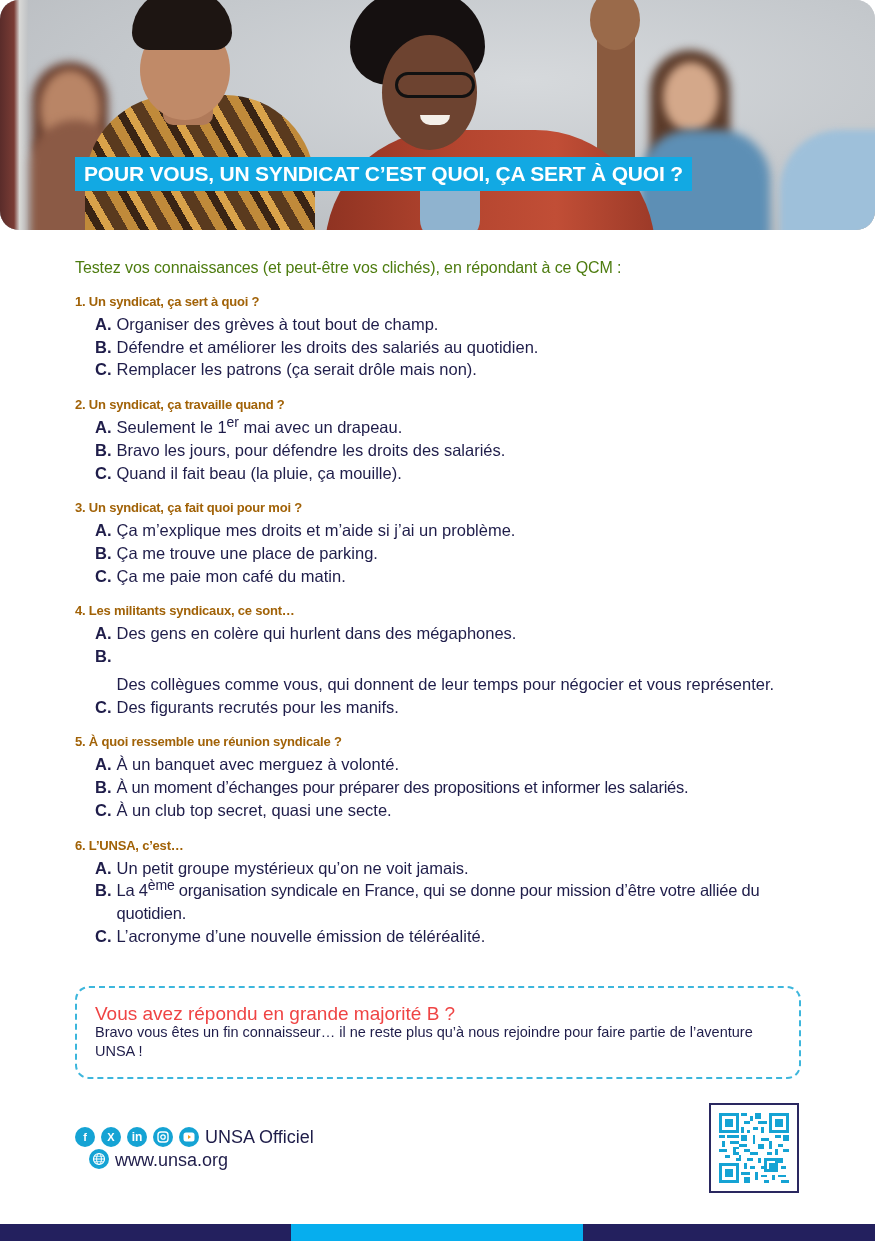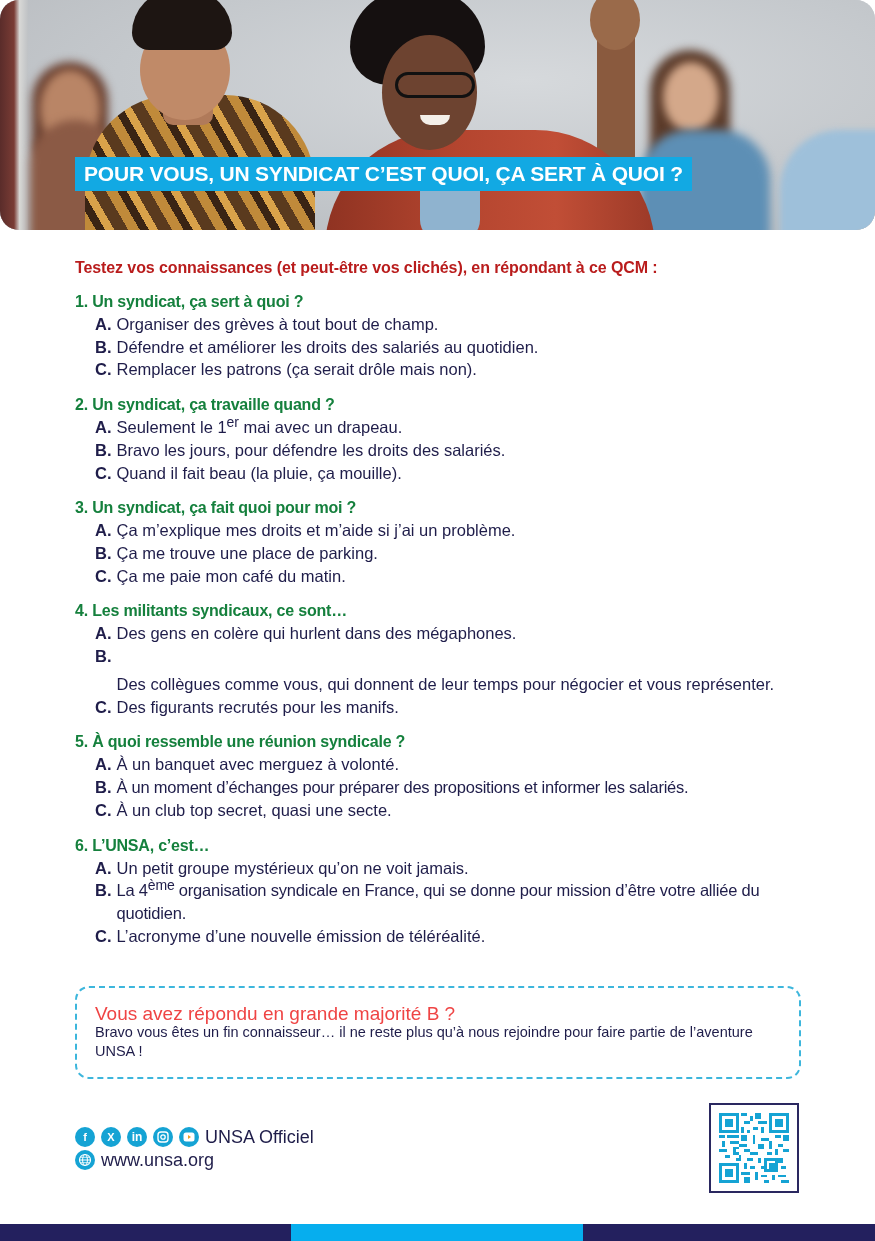--- a/index.html
+++ b/index.html
@@ -48,24 +48,24 @@
     position: absolute; left: 75px; top: 157px; height: 34px; padding: 0 9px;
     background: #12a9e3; display: flex; align-items: center;
   }
   .hero-banner span {
     color: #ffffff; font-family: "Liberation Sans", sans-serif; font-weight: 700;
     font-size: 21px; letter-spacing: -0.2px; white-space: nowrap;
   }
 
   
   .content { position: absolute; left: 75px; top: 258px; width: 725px; }
-  .intro { font-weight: 700; font-size: 16px; color: #b91c1c; line-height: 20px; letter-spacing: -0.1px; }
+  .intro { font-weight: 400; font-size: 16px; color: #4d7c0f; line-height: 20px; letter-spacing: -0.1px; }
   .question { margin-top: 13px; }
   .question:first-of-type { margin-top: 12px; }
-  .q-title { color: #15803d; font-weight: 700; font-size: 16px; line-height: 22px; letter-spacing: -0.2px; }
+  .q-title { color: #a16207; font-weight: 700; font-size: 13px; line-height: 22px; letter-spacing: -0.2px; }
   .answers { padding-left: 20px; }
   .answer { display: flex; font-size: 16.5px; line-height: 22.7px; color: #1f1d4a; }
   .answer .letter { font-weight: 700; margin-right: 5px; white-space: nowrap; }
   .answer .text { flex: 1; }
   .answer.justify .text { text-align: justify; margin-top: 28px; }
   .answer sup { font-size: 14px; vertical-align: top; line-height: 12px; }
 
   
   .result-box {
     position: absolute; left: 75px; top: 986px; width: 726px; height: 93px;
@@ -75,21 +75,21 @@
   .result-text { font-size: 14.5px; color: #1f1d4a; line-height: 19px; }
 
   
   .social { position: absolute; left: 75px; top: 1126px; display: flex; align-items: center; height: 22px; }
   .social .icon {
     width: 20px; height: 20px; border-radius: 50%; background: #15a3d4; margin-right: 6px;
     display: flex; align-items: center; justify-content: center; color: #fff;
     font-weight: 700; font-size: 11px; font-family: "Liberation Sans", sans-serif;
   }
   .social .label { font-size: 18px; color: #1f1d4a; margin-left: 0px; line-height: 22px; text-align: center; }
-  .web { position: absolute; left: 75px; top: 1149px; display: flex; align-items: center; height: 22px; }
+  .web { position: absolute; left: 89px; top: 1149px; display: flex; align-items: flex-start; height: 22px; }
   .web .icon { width: 20px; height: 20px; border-radius: 50%; background: #15a3d4; margin-right: 6px;
     display: flex; align-items: center; justify-content: center; }
   .web .label { font-size: 18px; color: #1f1d4a; line-height: 22px; }
 
   
   .qr { position: absolute; left: 709px; top: 1103px; width: 90px; height: 90px;
         border: 2px solid #2a2860; background: #fff; padding: 8px; }
   .qr svg { display: block; width: 70px; height: 70px; }
 
   

